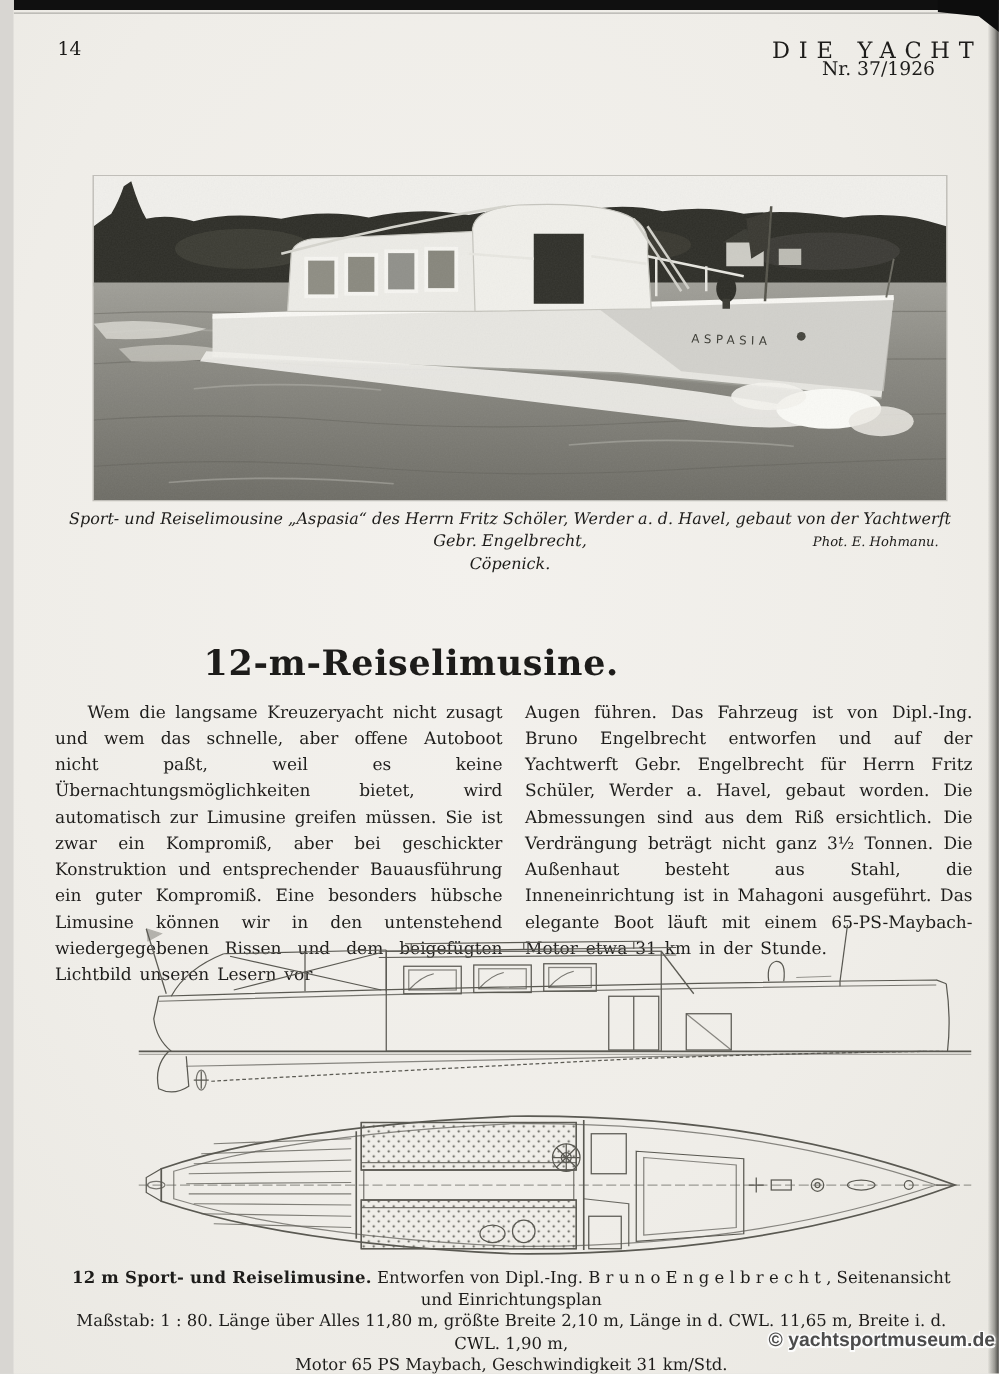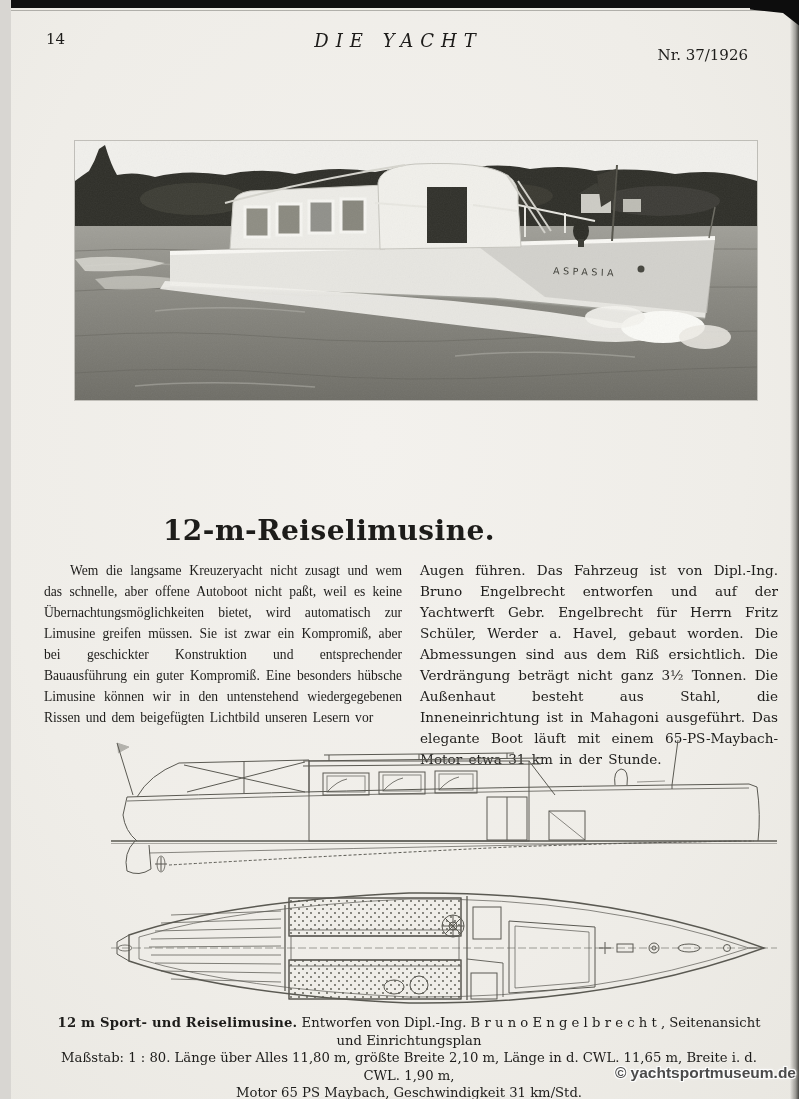--- a/index.html
+++ b/index.html
@@ -21,32 +21,32 @@
     background:linear-gradient(90deg, rgba(40,40,38,0) 0%, rgba(60,60,56,.45) 35%, rgba(25,25,22,.85) 60%, rgba(90,90,85,.35) 100%);
     filter:blur(.6px);
   }
   .scan-corner{
     position:absolute;top:0;right:0;width:60px;height:34px;background:#0d0d0d;
     clip-path:polygon(0 0,100% 0,100% 100%,55% 38%,0 28%);
   }
   
   .header{position:absolute;top:30px;left:0;width:775px;height:24px;}
   .page-num{position:absolute;left:35px;top:0;font-size:15px;}
-  .mag-title{position:absolute;left:0;right:0;top:0;text-align:center;font-size:18px;letter-spacing:7px;font-style:italic;}
+  .mag-title{position:absolute;left:0;right:0;top:0;text-align:right;font-size:18px;letter-spacing:7px;}
   .issue{position:absolute;right:38px;top:16px;font-size:15px;}
   
   .photo{position:absolute;left:64px;top:141px;width:682px;height:259px;box-shadow:0 0 0 1px rgba(50,50,45,.25);}
   
   .photo-caption{position:absolute;left:30px;top:407px;width:734px;font-style:italic;font-size:12.8px;line-height:18px;text-align:center;}
   .photo-caption .credit{position:absolute;right:24px;top:18px;font-size:10.5px;font-style:italic;}
   
   .article-heading{position:absolute;left:0;top:514px;width:636px;text-align:center;font-size:28px;font-weight:bold;letter-spacing:.5px;}
   .columns{position:absolute;left:33px;top:560px;width:734px;display:flex;gap:18px;}
   .col{flex:1;font-size:13.6px;line-height:21px;text-align:justify;word-spacing:2px;}
-  .col.first{text-indent:26px;font-family:Liberation Serif, serif;}
+  .col.first{text-indent:26px;}
   
   .drawing{position:absolute;left:98px;top:735px;width:670px;height:276px;}
   
   .drawing-caption{position:absolute;left:40px;top:1014px;width:716px;text-align:center;font-size:13.2px;line-height:17.5px;}
   .drawing-caption b{letter-spacing:.2px;}
   
   .watermark{
     position:absolute;right:14px;top:1064px;
     font-family:"Liberation Sans","DejaVu Sans",sans-serif;
     font-weight:bold;font-size:15.5px;color:#4c4c4c;
@@ -167,20 +167,25 @@
         <line x1="537" y1="100" x2="542" y2="24" stroke="#55544b" stroke-width="2"></line>
         <path d="M541,28 L522,34 L526,66 L539,58 Z" fill="#3a3932"></path>
       </g>
 
       <line x1="634" y1="97" x2="640" y2="66" stroke="#6a6960" stroke-width="1.5"></line>
     </g>
 
     <rect x="0" y="0" width="682" height="259" filter="url(#grain)" opacity="0.16"></rect>
   </svg>
 
+  <div class="photo-caption" style="position:absolute;">
+    <div>Sport- und Reiselimousine „Aspasia“ des Herrn Fritz Schöler, Werder a. d. Havel, gebaut von der Yachtwerft Gebr. Engelbrecht,</div>
+    <div>Cöpenick.</div>
+    <span class="credit">Phot. E. Hohmanu.</span>
+  </div>
 
   <h1 class="article-heading" style="margin:0;">12-m-Reiselimusine.</h1>
 
   <div class="columns">
     <div class="col first">Wem die langsame Kreuzeryacht nicht zusagt und wem das schnelle, aber offene Autoboot nicht paßt, weil es keine Übernachtungsmöglichkeiten bietet, wird automatisch zur Limusine greifen müssen. Sie ist zwar ein Kompromiß, aber bei geschickter Konstruktion und entsprechender Bauausführung ein guter Kompromiß. Eine besonders hübsche Limusine können wir in den untenstehend wiedergegebenen Rissen und dem beigefügten Lichtbild unseren Lesern vor</div>
     <div class="col">Augen führen. Das Fahrzeug ist von Dipl.-Ing. Bruno Engelbrecht entworfen und auf der Yachtwerft Gebr. Engelbrecht für Herrn Fritz Schüler, Werder a. Havel, gebaut worden. Die Abmessungen sind aus dem Riß ersichtlich. Die Verdrängung beträgt nicht ganz 3½ Tonnen. Die Außenhaut besteht aus Stahl, die Inneneinrichtung ist in Mahagoni ausgeführt. Das elegante Boot läuft mit einem 65-PS-Maybach-Motor etwa 31 km in der Stunde.</div>
   </div>
 
   <svg class="drawing" viewBox="0 0 670 276" preserveAspectRatio="none">
     <defs>

